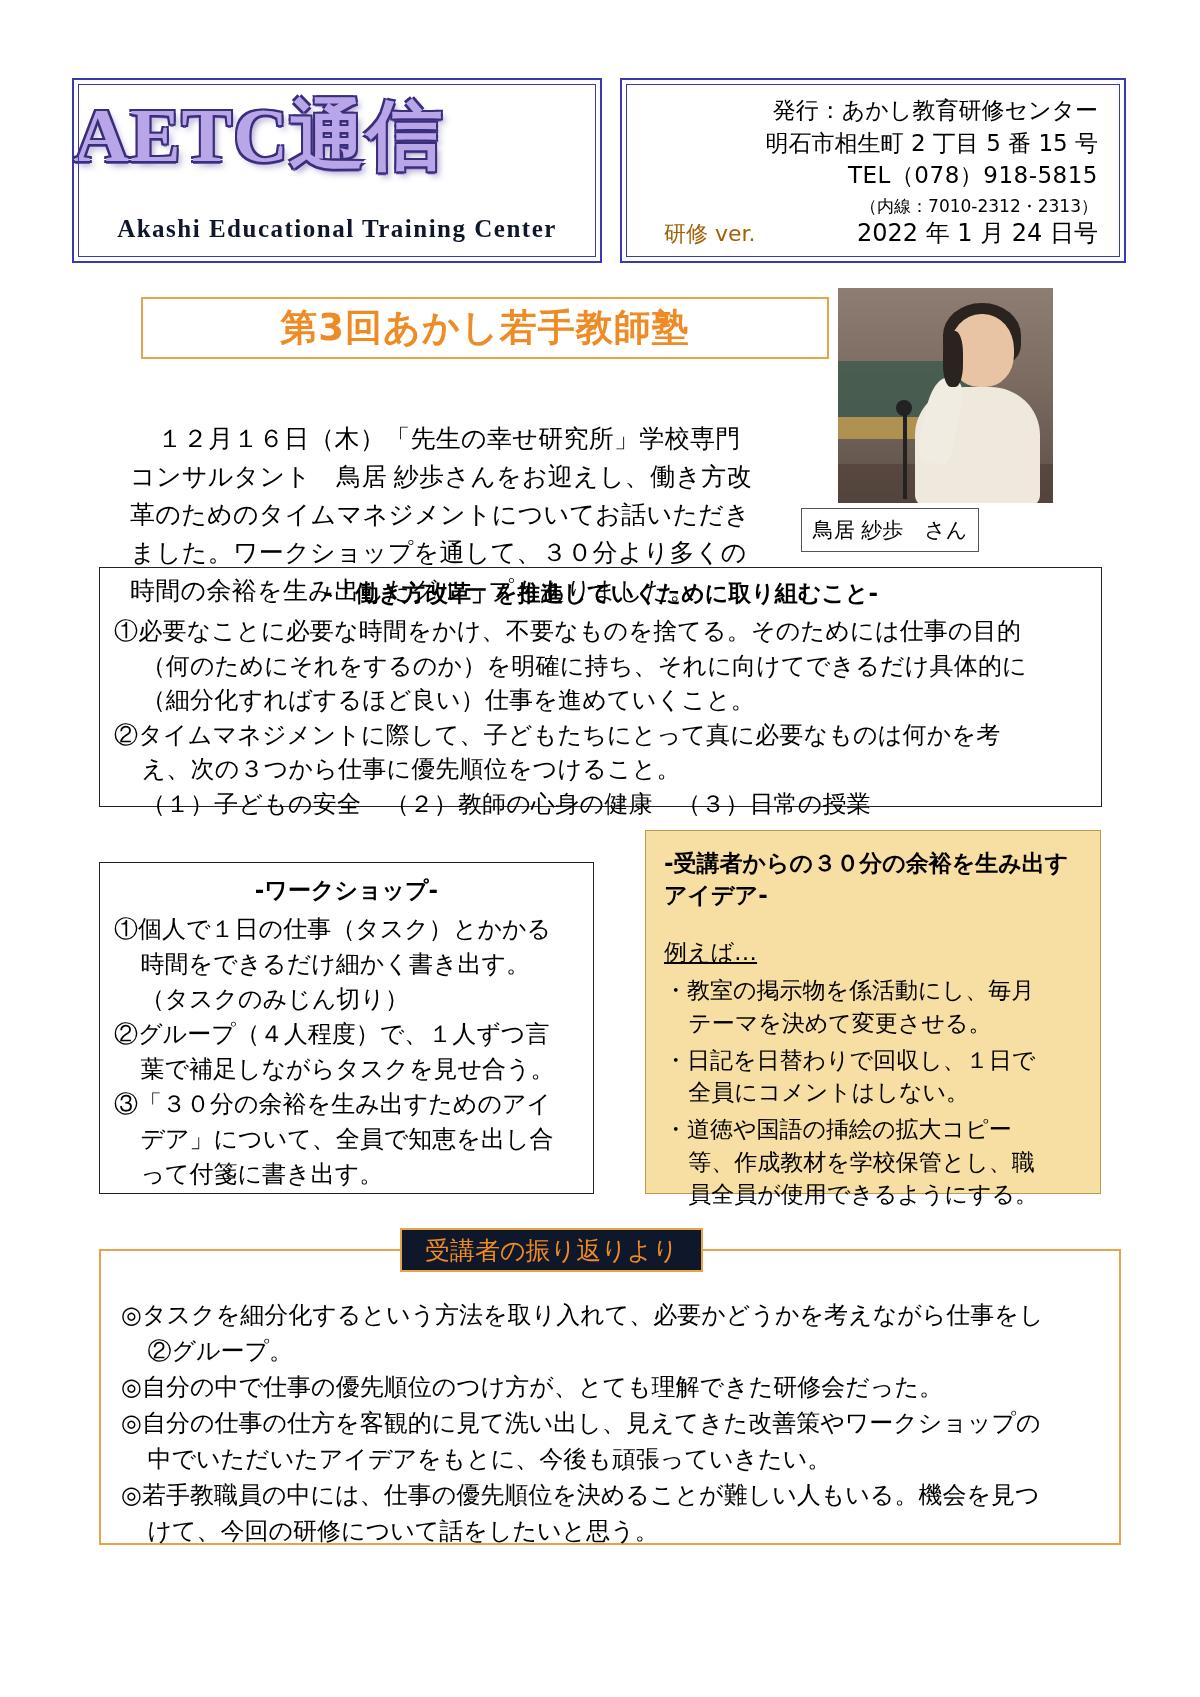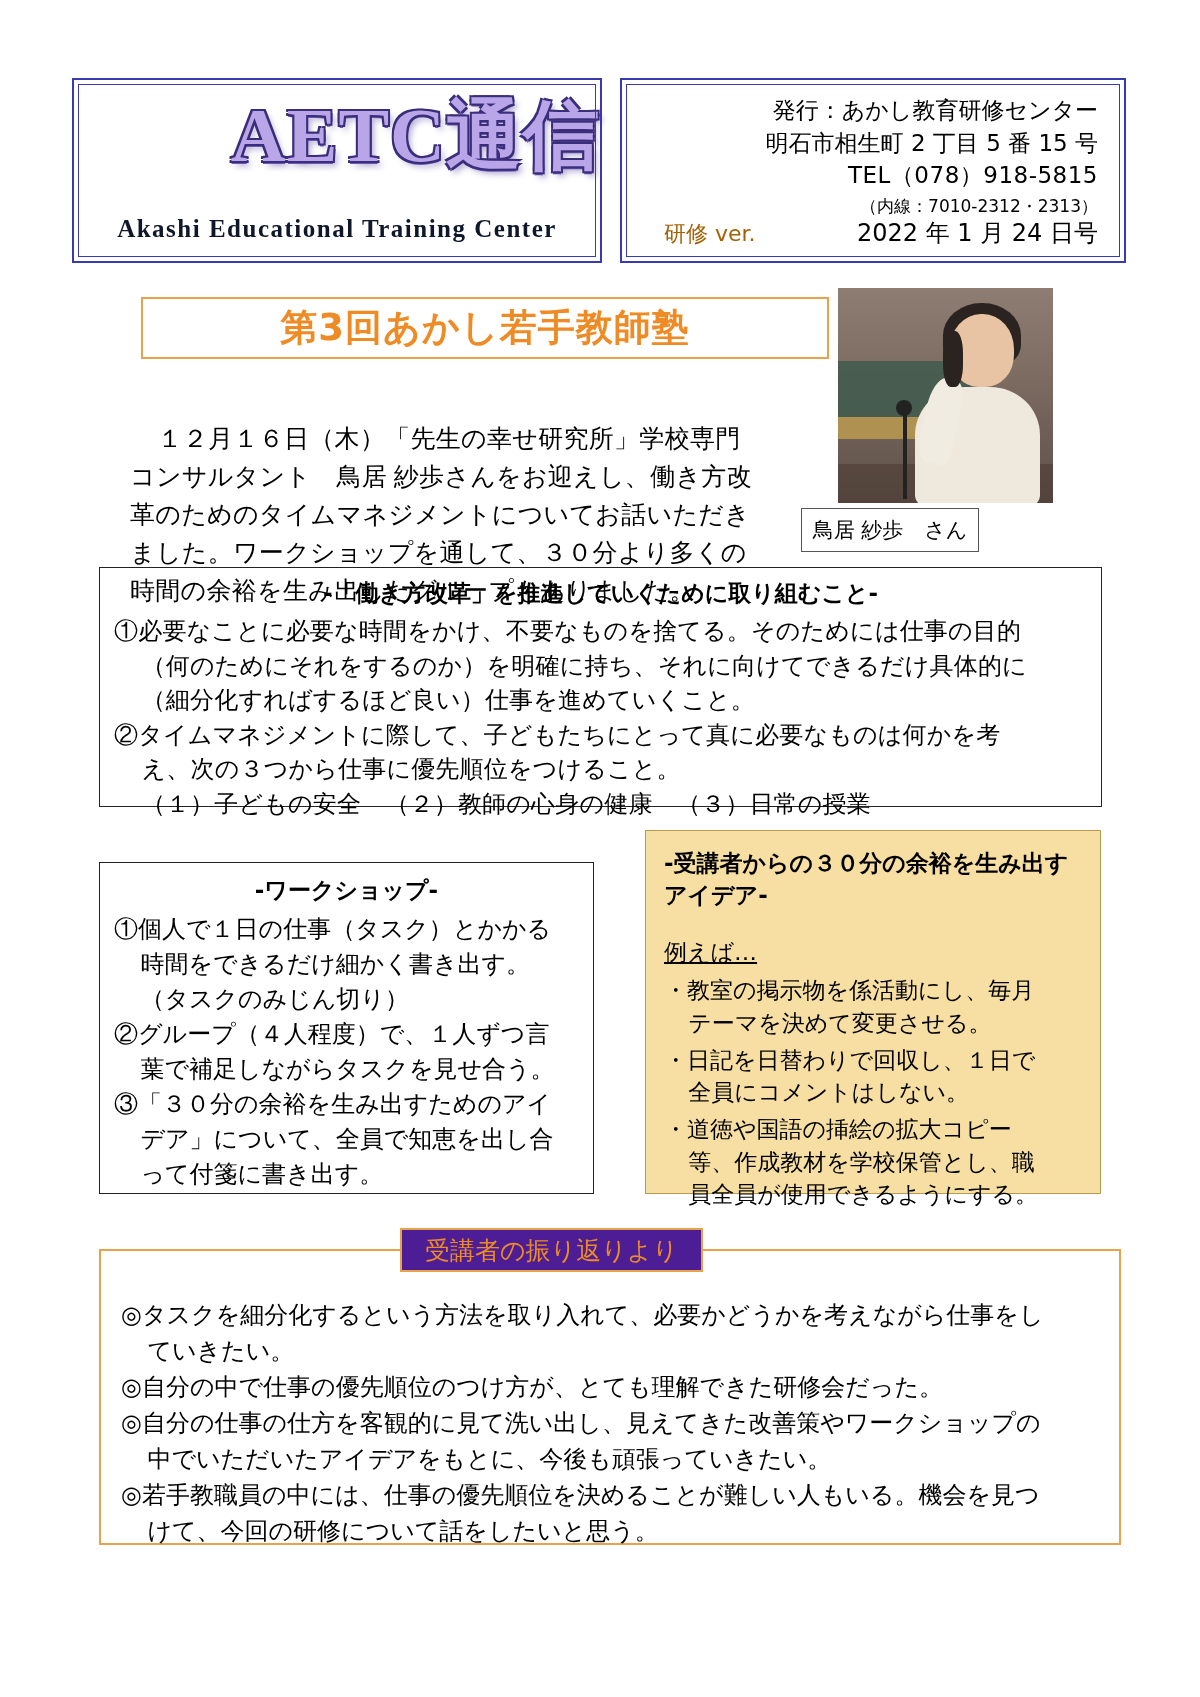--- a/index.html
+++ b/index.html
@@ -46,21 +46,21 @@
     position: absolute;
     left: 4px; top: 4px; right: 4px; bottom: 4px;
     border: 1px solid #3a3ab0;
     pointer-events: none;
   }
   .logo-main {
     position: absolute;
     top: 16px;
     left: 0;
     width: 100%;
-    text-align: right;
+    text-align: left;
     font-family: "Liberation Serif", "DejaVu Serif", serif;
     font-size: 76px;
     font-weight: bold;
     letter-spacing: 1px;
     color: #b9a6e8;
     text-shadow:
       -2px -2px 0 #3a2d7a,
       2px -2px 0 #3a2d7a,
       -2px 2px 0 #3a2d7a,
       2px 2px 0 #3a2d7a,
@@ -367,21 +367,21 @@
     position: absolute;
     top: 1228px;
     left: 400px;
     width: 303px;
     height: 44px;
     border: 2px solid #e8a24a;
     box-sizing: border-box;
     display: flex;
     align-items: center;
     justify-content: center;
-    background: #4c1d95;
+    background: #0f172a;
     z-index: 3;
   }
   .reflect-banner span {
     font-family: "DejaVu Sans", "Liberation Sans", sans-serif;
     font-size: 25px;
     color: #ee8b25;
     font-weight: normal;
   }
   .box-reflect {
     position: absolute;
@@ -488,21 +488,21 @@
     </div>
     <div class="item">
       <span>・道徳や国語の挿絵の拡大コピー</span>
       <span class="cont">等、作成教材を学校保管とし、職</span>
       <span class="cont">員全員が使用できるようにする。</span>
     </div>
   </div>
 
   <div class="box-reflect">
     <div class="line">◎タスクを細分化するという方法を取り入れて、必要かどうかを考えながら仕事をし</div>
-    <div class="line indent1">ていきたい。</div>
+    <div class="line indent1">②グループ。</div>
     <div class="line">◎自分の中で仕事の優先順位のつけ方が、とても理解できた研修会だった。</div>
     <div class="line">◎自分の仕事の仕方を客観的に見て洗い出し、見えてきた改善策やワークショップの</div>
     <div class="line indent1">中でいただいたアイデアをもとに、今後も頑張っていきたい。</div>
     <div class="line">◎若手教職員の中には、仕事の優先順位を決めることが難しい人もいる。機会を見つ</div>
     <div class="line indent1">けて、今回の研修について話をしたいと思う。</div>
   </div>
 
   <div class="reflect-banner">
     <span>受講者の振り返りより</span>
   </div>

